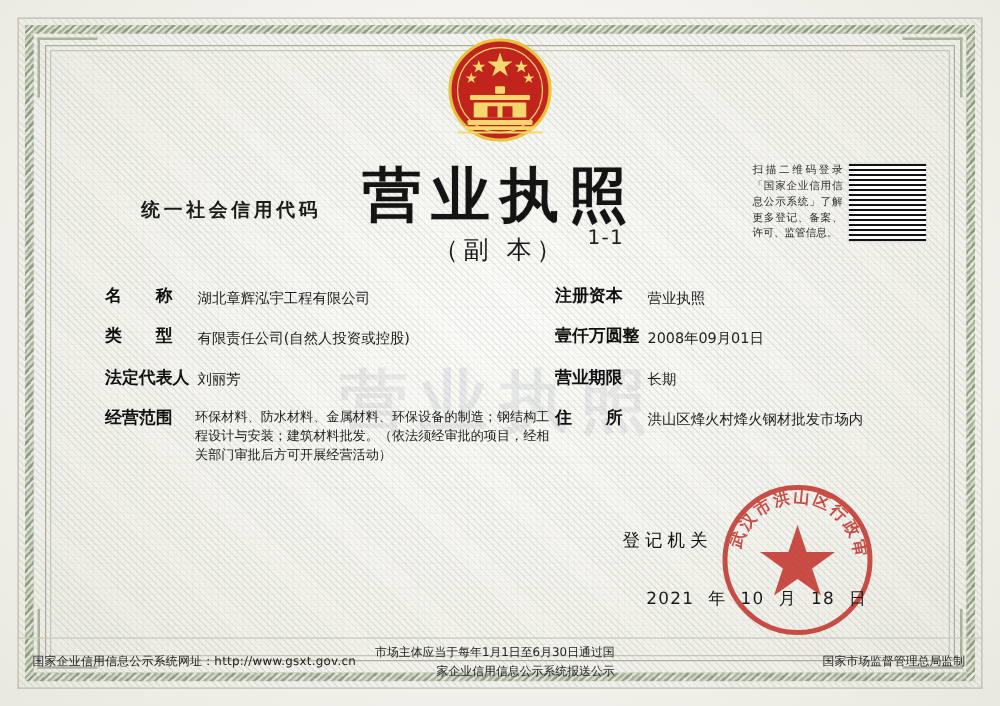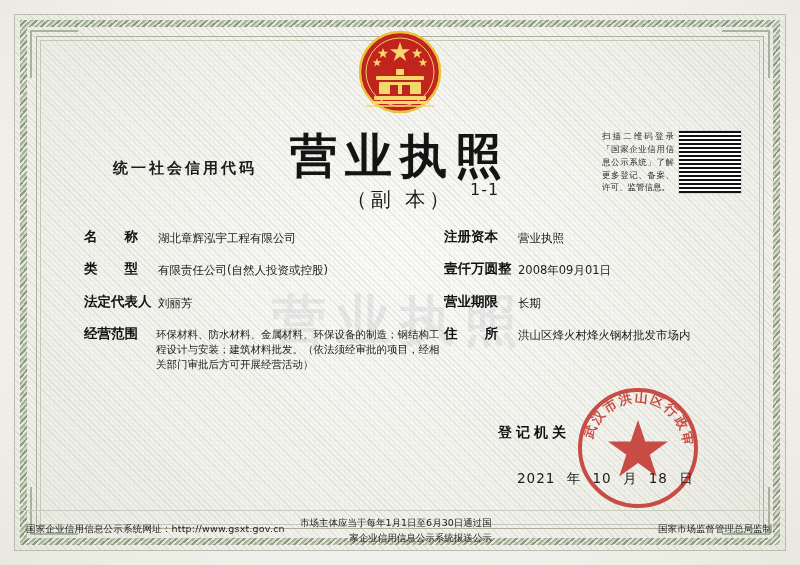--- a/index.html
+++ b/index.html
@@ -220,21 +220,21 @@
   .val.small { font-size: 10.5px; line-height: 1.45; }
 
   .scope-row .val { max-width: 288px; }
 
   
   .registry {
     position: absolute;
     left: 498px;
     top: 424px;
     font-size: 14px;
-    font-weight: 700;
+    font-weight: 400;
     letter-spacing: 4px;
     color: #111;
   }
   .seal {
     position: absolute;
     left: 572px;
     top: 382px;
     width: 132px;
     height: 132px;
     pointer-events: none;

